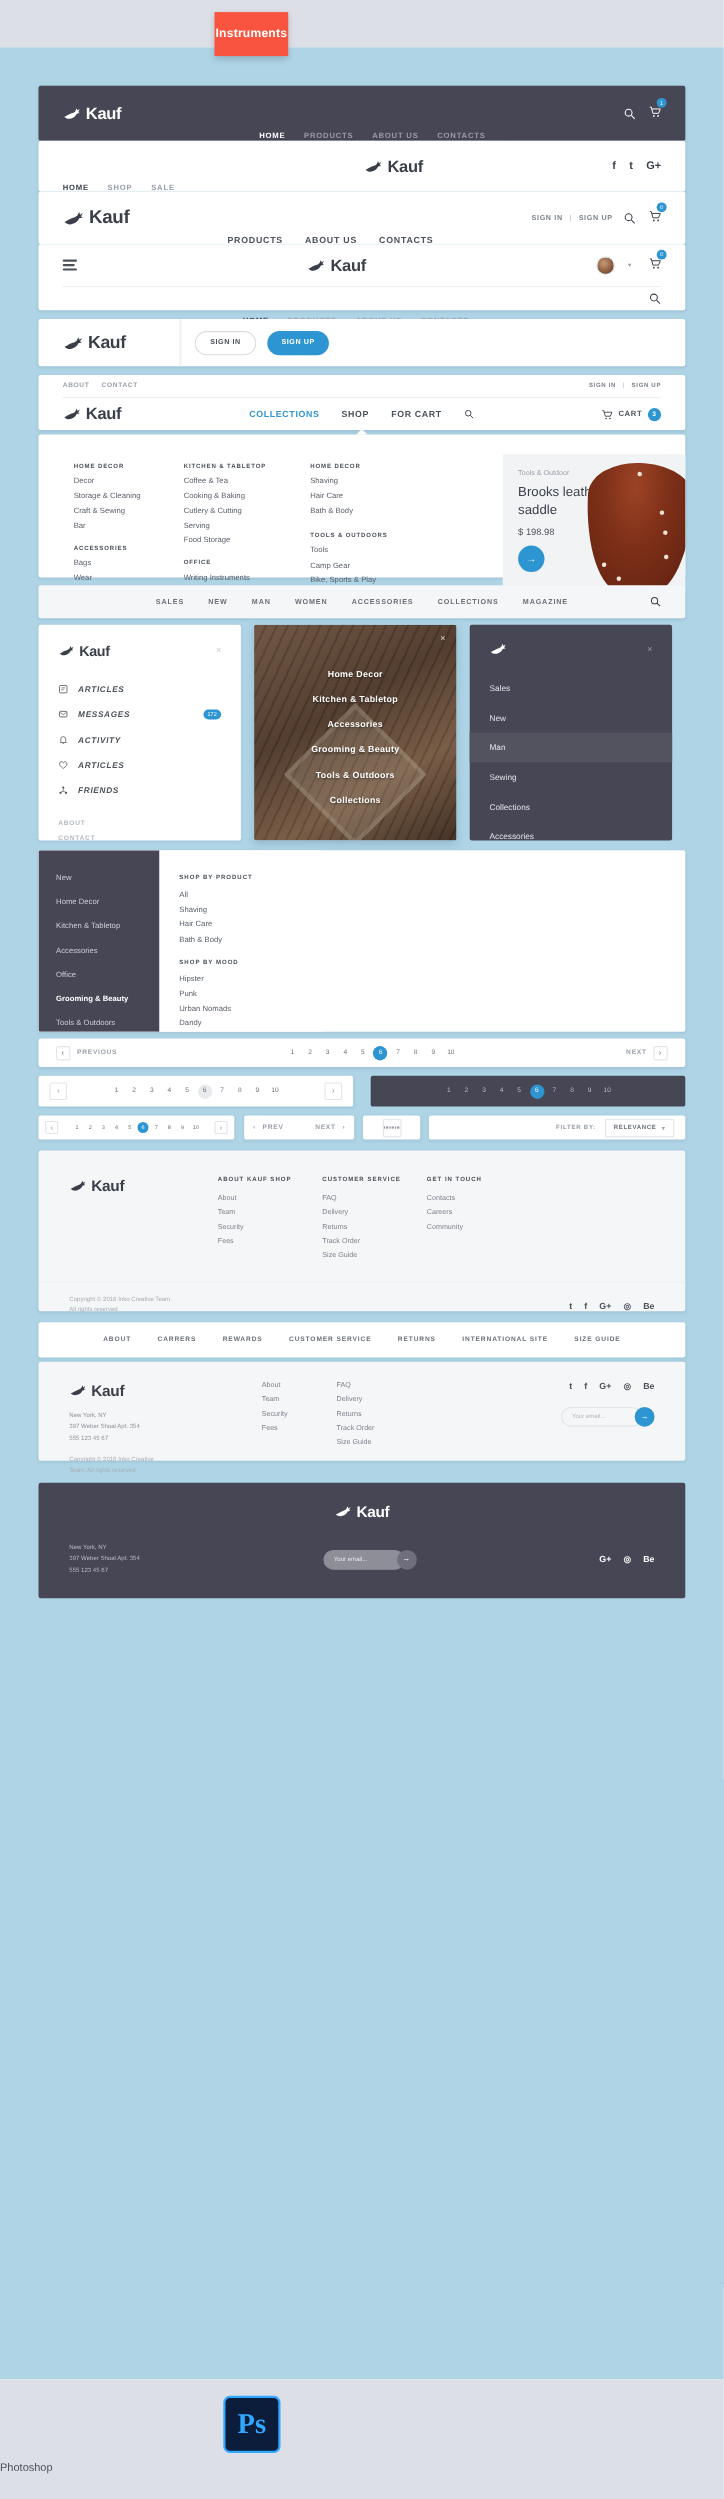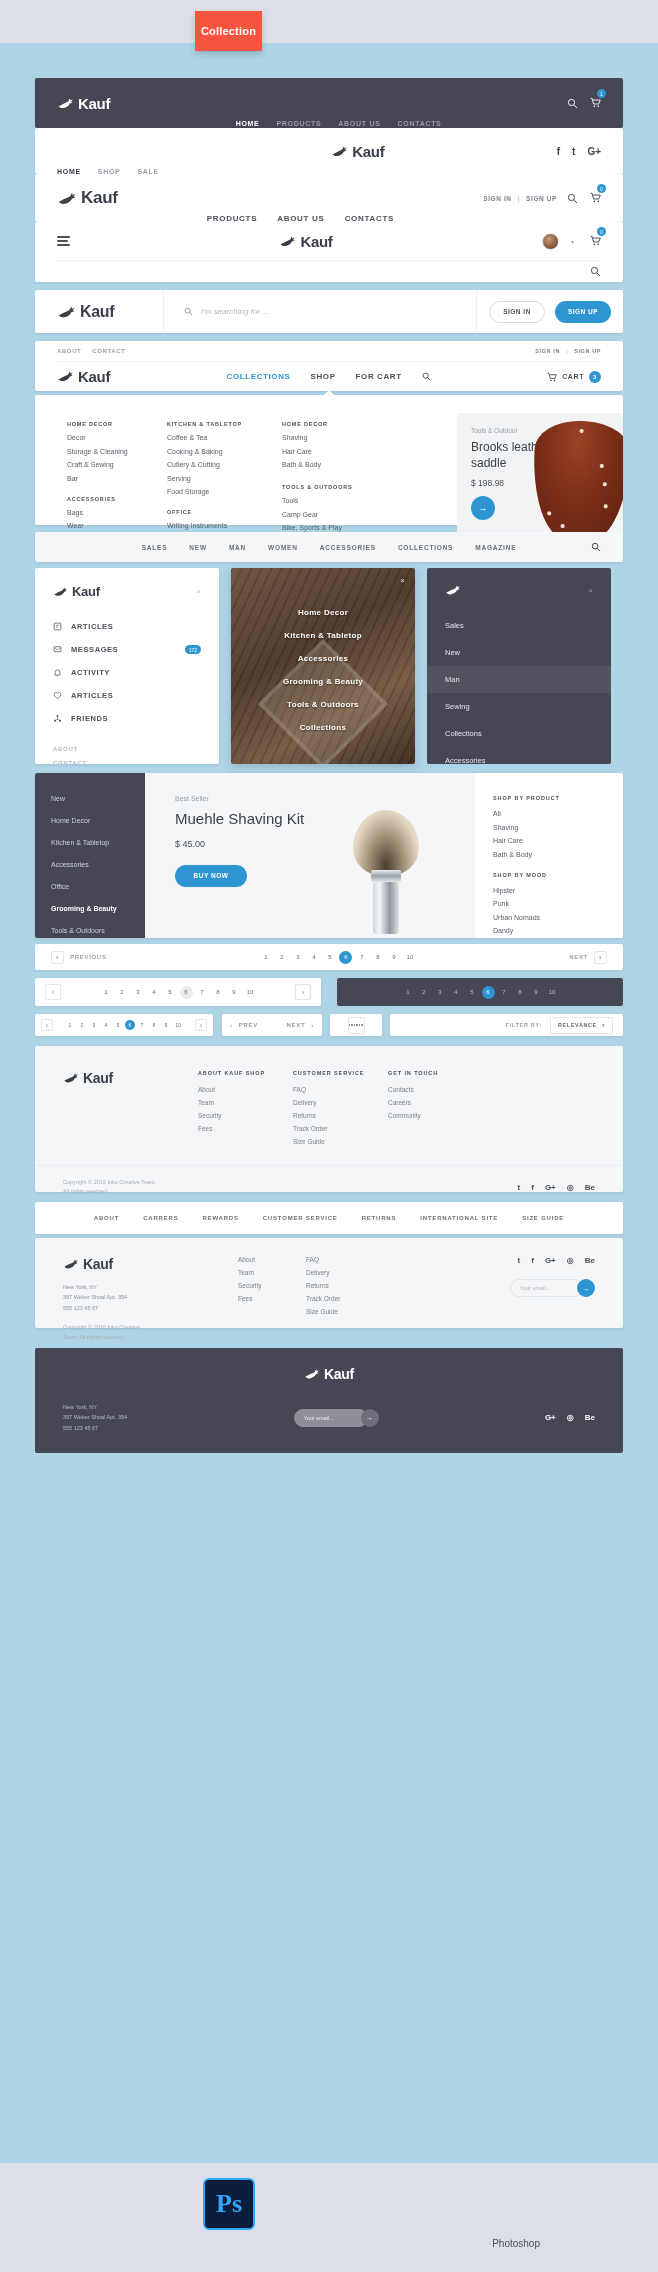--- a/index.html
+++ b/index.html
@@ -17,21 +17,21 @@
     position:absolute; top:11px; left:195px; width:67px; height:40px;
     background:#f9543f; color:#fff; font-size:11px; font-weight:bold;
     display:flex; align-items:center; justify-content:center;
     box-shadow: 0 3px 6px rgba(0,0,0,.18); letter-spacing:.2px;
   }
 
   .ps-box { position:absolute; left:203px; top:2178px; width:52px; height:52px;
     background:#0b1d3a; border:2px solid #31a8ff; border-radius:6px;
     display:flex;align-items:center;justify-content:center;
     color:#31a8ff; font-size:26px; font-weight:bold; font-family:"Liberation Serif",serif; }
-  .ps-label { position:absolute; left:0; top:2238px; width:540px; text-align:right;
+  .ps-label { position:absolute; left:0; top:2238px; width:540px; text-align:left;
     font-size:10px; color:#4b5159; }
 
   .wrap { position:absolute; left:35px; width:588px; }
 
   
   .card { background:#fff; border-radius:2px; box-shadow:0 1px 3px rgba(40,60,90,.10); }
   .dark { background:#464655; }
 
   
   .bar { display:flex; align-items:center; height:100%; padding:0 22px; }
@@ -112,21 +112,21 @@
 
   
   .strip { display:flex; align-items:center; justify-content:center; gap:22px; height:100%; position:relative;}
   .strip a { font-size:6.5px; letter-spacing:.8px; color:#6a7079; text-decoration:none; font-weight:bold;}
 
   
   .panels { display:flex; gap:12px; }
   .p-white { width:184px; background:#fff; border-radius:2px; padding:16px 0; position:relative; box-shadow:0 1px 3px rgba(40,60,90,.10);}
   .p-white .hd { display:flex; align-items:center; padding:0 18px 16px; }
   .p-item { display:flex; align-items:center; gap:9px; padding:7px 18px; }
-  .p-item .lb { font-size:7.5px; letter-spacing:.6px; color:#4b5159; font-weight:bold; }
+  .p-item .lb { font-size:7.5px; letter-spacing:.6px; color:#4b5159; font-weight:bold;font-style:italic; }
   .p-item .bdg { margin-left:auto; background:#2e95d3;color:#fff;font-size:5px;border-radius:6px;
     padding:1.5px 4px; }
   .p-sub { padding:4px 18px; font-size:6px; letter-spacing:.7px; color:#b3b8c0; font-weight:bold;}
   .xclose { margin-left:auto; font-size:8px; color:#c3c7cd; }
 
   .p-photo { width:184px; border-radius:2px; position:relative; overflow:hidden;
     background:
       repeating-linear-gradient(115deg, rgba(0,0,0,.10) 0 2px, rgba(255,255,255,.03) 2px 9px),
       linear-gradient(150deg, #6d5340 0%, #4e382a 40%, #755942 70%, #3e2c20 100%);
     box-shadow:0 3px 8px rgba(40,60,90,.18); }
@@ -203,21 +203,21 @@
     display:flex;align-items:center;justify-content:center;font-size:7px; margin-left:-7px; }
   .sub.dark .inp { background:#8e8e99; border-color:#8e8e99; color:#e6e7ea; }
 </style>
 </head>
 <body>
 
 <div class="band-top"></div>
 <div class="band-main"></div>
 <div class="band-bottom"></div>
 
-<div class="nav-badge">Collection</div>
+<div class="nav-badge">Instruments</div>
 
 <div class="wrap card dark" style="top:78px; height:50px;">
   <div class="bar">
     <div class="logo white">
       <span class="deer">
           <svg viewBox="0 0 24 18">
             <path fill="currentColor" d="M2 13c3-1 5-3 8-4 2-1 4-1 6-3l2-4 1 3 3-2-2 4 2 1-4 1c-1 3-4 5-7 6-3 1-6 1-9-2z"></path>
           </svg>
         </span>
       <span>Kauf</span>
@@ -369,29 +369,20 @@
     <div class="logo" style="font-size:16px;">
       <span class="deer" style="width:19px;height:14px;">
           <svg viewBox="0 0 24 18">
             <path fill="currentColor" d="M2 13c3-1 5-3 8-4 2-1 4-1 6-3l2-4 1 3 3-2-2 4 2 1-4 1c-1 3-4 5-7 6-3 1-6 1-9-2z"></path>
           </svg>
         </span>
       <span>Kauf</span>
     </div>
   </div>
   <div class="srch-divider"></div>
-  <div class="srch-field">
-    <span class="ic" style="width:9px;height:9px;color:#8b9099;">
-        <svg viewBox="0 0 16 16">
-          <circle cx="6.5" cy="6.5" r="4.5" fill="none" stroke="currentColor" stroke-width="1.6"></circle>
-          <path d="M10 10l4.5 4.5" stroke="currentColor" stroke-width="1.6" fill="none"></path>
-        </svg>
-      </span>
-    <span class="ph">I'm searching for ...</span>
-  </div>
   <div class="srch-divider"></div>
   <div style="width:146px;display:flex;align-items:center;justify-content:center;gap:10px;">
     <div class="btn-out">SIGN IN</div>
     <div class="btn-fill">SIGN UP</div>
   </div>
 </div>
 
 <div class="wrap card" style="top:341px; height:50px;">
   <div class="toprow">
     <a>ABOUT</a>
@@ -615,31 +606,20 @@
   <div class="nav">
     <div>New</div>
     <div>Home Decor</div>
     <div>Kitchen &amp; Tabletop</div>
     <div>Accessories</div>
     <div>Office</div>
     <div class="on">Grooming &amp; Beauty</div>
     <div>Tools &amp; Outdoors</div>
 
   </div>
-  <div class="mid">
-    <div class="bs">Best Seller</div>
-    <h3>Muehle Shaving Kit</h3>
-    <div class="pr">$ 45.00</div>
-    <div class="buy">BUY NOW</div>
-    <div class="brush">
-      <div class="hair"></div>
-        <div class="ring"></div>
-        <div class="body"></div>
-    </div>
-  </div>
   <div class="right">
     <div class="h">SHOP BY PRODUCT</div>
     <div class="i">All</div>
     <div class="i">Shaving</div>
     <div class="i">Hair Care</div>
     <div class="i">Bath &amp; Body</div>
     <div class="h" style="margin-top:14px;">SHOP BY MOOD</div>
     <div class="i">Hipster</div>
     <div class="i">Punk</div>
     <div class="i">Urban Nomads</div>

